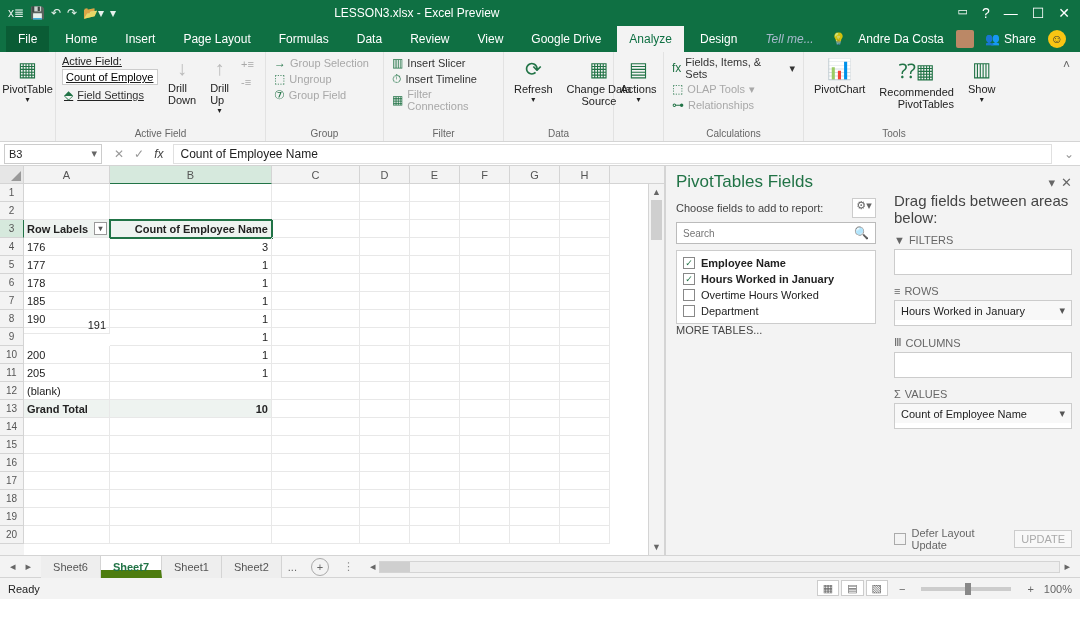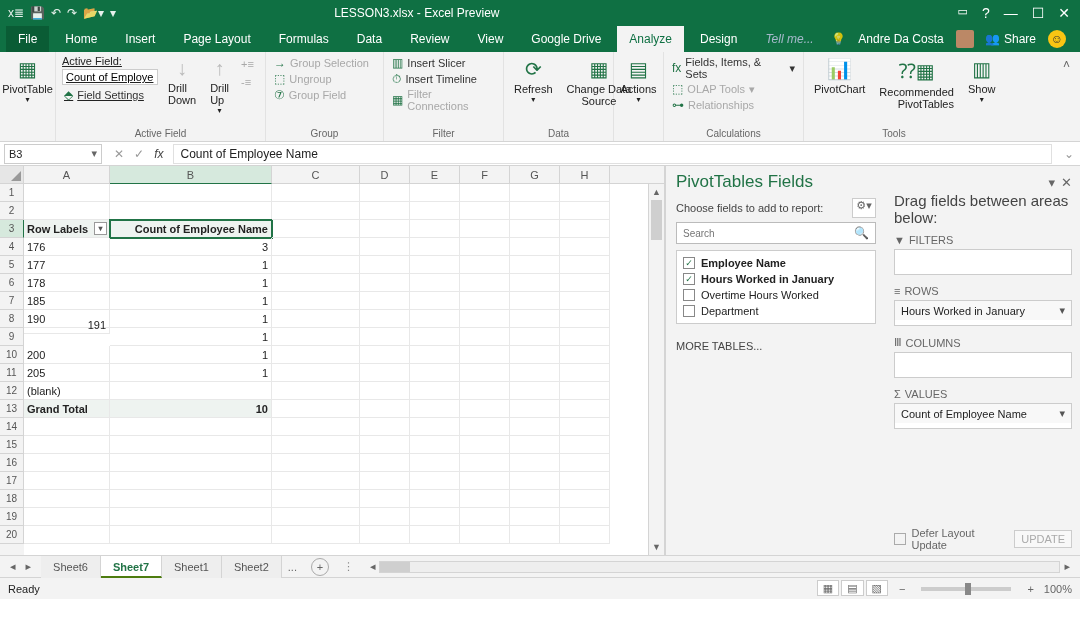--- a/index.html
+++ b/index.html
@@ -75,38 +75,38 @@
 .pane h2 { font-size:17px; color:#217346; font-weight:400; display:flex; align-items:center;}
 .pane h2 .x { margin-left:auto; color:#666; font-size:13px; display:flex; gap:6px;}
 .pane .sub { font-size:11px; color:#444; margin:6px 0 4px 0; display:flex; align-items:center;}
 .pane .sub .gear { margin-left:auto; width:24px;height:20px;border:1px solid #ccc;background:#fff;text-align:center;color:#666;}
 .pane .search { display:flex; border:1px solid #bbb; background:#fff; height:22px; align-items:center; margin-bottom:6px;}
 .pane .search input { flex:1; border:none; padding:0 6px; font-size:10px; background:transparent; outline:none; color:#888;}
 .pane .search .mag { padding:0 6px; color:#336;}
 .flist { background:#fff; border:1px solid #ccc; padding:4px 6px; font-size:11px;}
 .flist label { display:flex; align-items:center; gap:6px; padding:2px 0;}
 .flist .ck { width:12px;height:12px;border:1px solid #888;display:inline-flex;align-items:center;justify-content:center;font-size:9px;color:#217346;}
-.mt { font-size:11px; color:#444; margin-top:16px; cursor:pointer;}
+.mt { font-size:11px; color:#444; margin-top:0; cursor:pointer;}
 .areas { display:flex; flex-direction:column; padding-left:10px; flex:1;}
 .areas .desc{font-size:15px;color:#444;margin:0 0 8px 0;}
 .af { margin-bottom:10px;}
 .af .lbl { font-size:11px; color:#666; display:flex; align-items:center; gap:4px; margin-bottom:3px;}
 .af .box { background:#fff; border:1px solid #ccc; min-height:26px; font-size:11px;}
 .af .box .chip { padding:3px 6px; display:flex; align-items:center; background:#f8f8f8;}
 .af .box .chip .dd { margin-left:auto; color:#555;}
 .pfoot { display:flex; align-items:center; gap:6px; font-size:11px; color:#666; margin-top:auto;}
 .pfoot .btn { border:1px solid #ccc; padding:2px 6px; background:#f8f8f8; color:#aaa;}
 .panecols { display:flex; gap:8px; flex:1;}
 .leftcol { width:200px; display:flex; flex-direction:column;}
 
 
 .tabstrip { height:22px; border-top:1px solid #d4d4d4; background:#f3f3f3; display:flex; align-items:center; font-size:11px;}
 .tsnav { padding:0 10px; color:#666; display:flex; gap:10px;}
 .stab { padding:0 12px; height:22px; line-height:22px; border-right:1px solid #d4d4d4; background:#eee; color:#555; cursor:pointer;}
-.stab.active { background:#fff; color:#217346; border-bottom:2px solid #4d7c0f; font-weight:600;}
+.stab.active { background:#fff; color:#217346; border-bottom:8px solid #4d7c0f; font-weight:600;}
 .addsh { width:18px;height:18px;border:1px solid #aaa;border-radius:50%;margin:0 8px;text-align:center;line-height:16px;color:#666;}
 .hscroll { flex:1; display:flex; align-items:center; padding:0 6px;}
 .hscroll .tr{height:12px;flex:1;background:#eee;border:1px solid #d4d4d4;position:relative;}
 .hscroll .tr .th{position:absolute;left:0;top:0;bottom:0;width:30px;background:#cfcfcf;}
 .hscroll .ar{padding:0 4px;color:#666;}
 
 
 .status { height:22px; background:#f3f3f3; border-top:1px solid #d4d4d4; display:flex; align-items:center; font-size:11px; padding:0 8px;}
 .status .r { margin-left:auto; display:flex; align-items:center; gap:10px; color:#666;}
 .status .vbtns span { border:1px solid #ccc; padding:1px 5px; margin:0 1px; background:#fff;}

